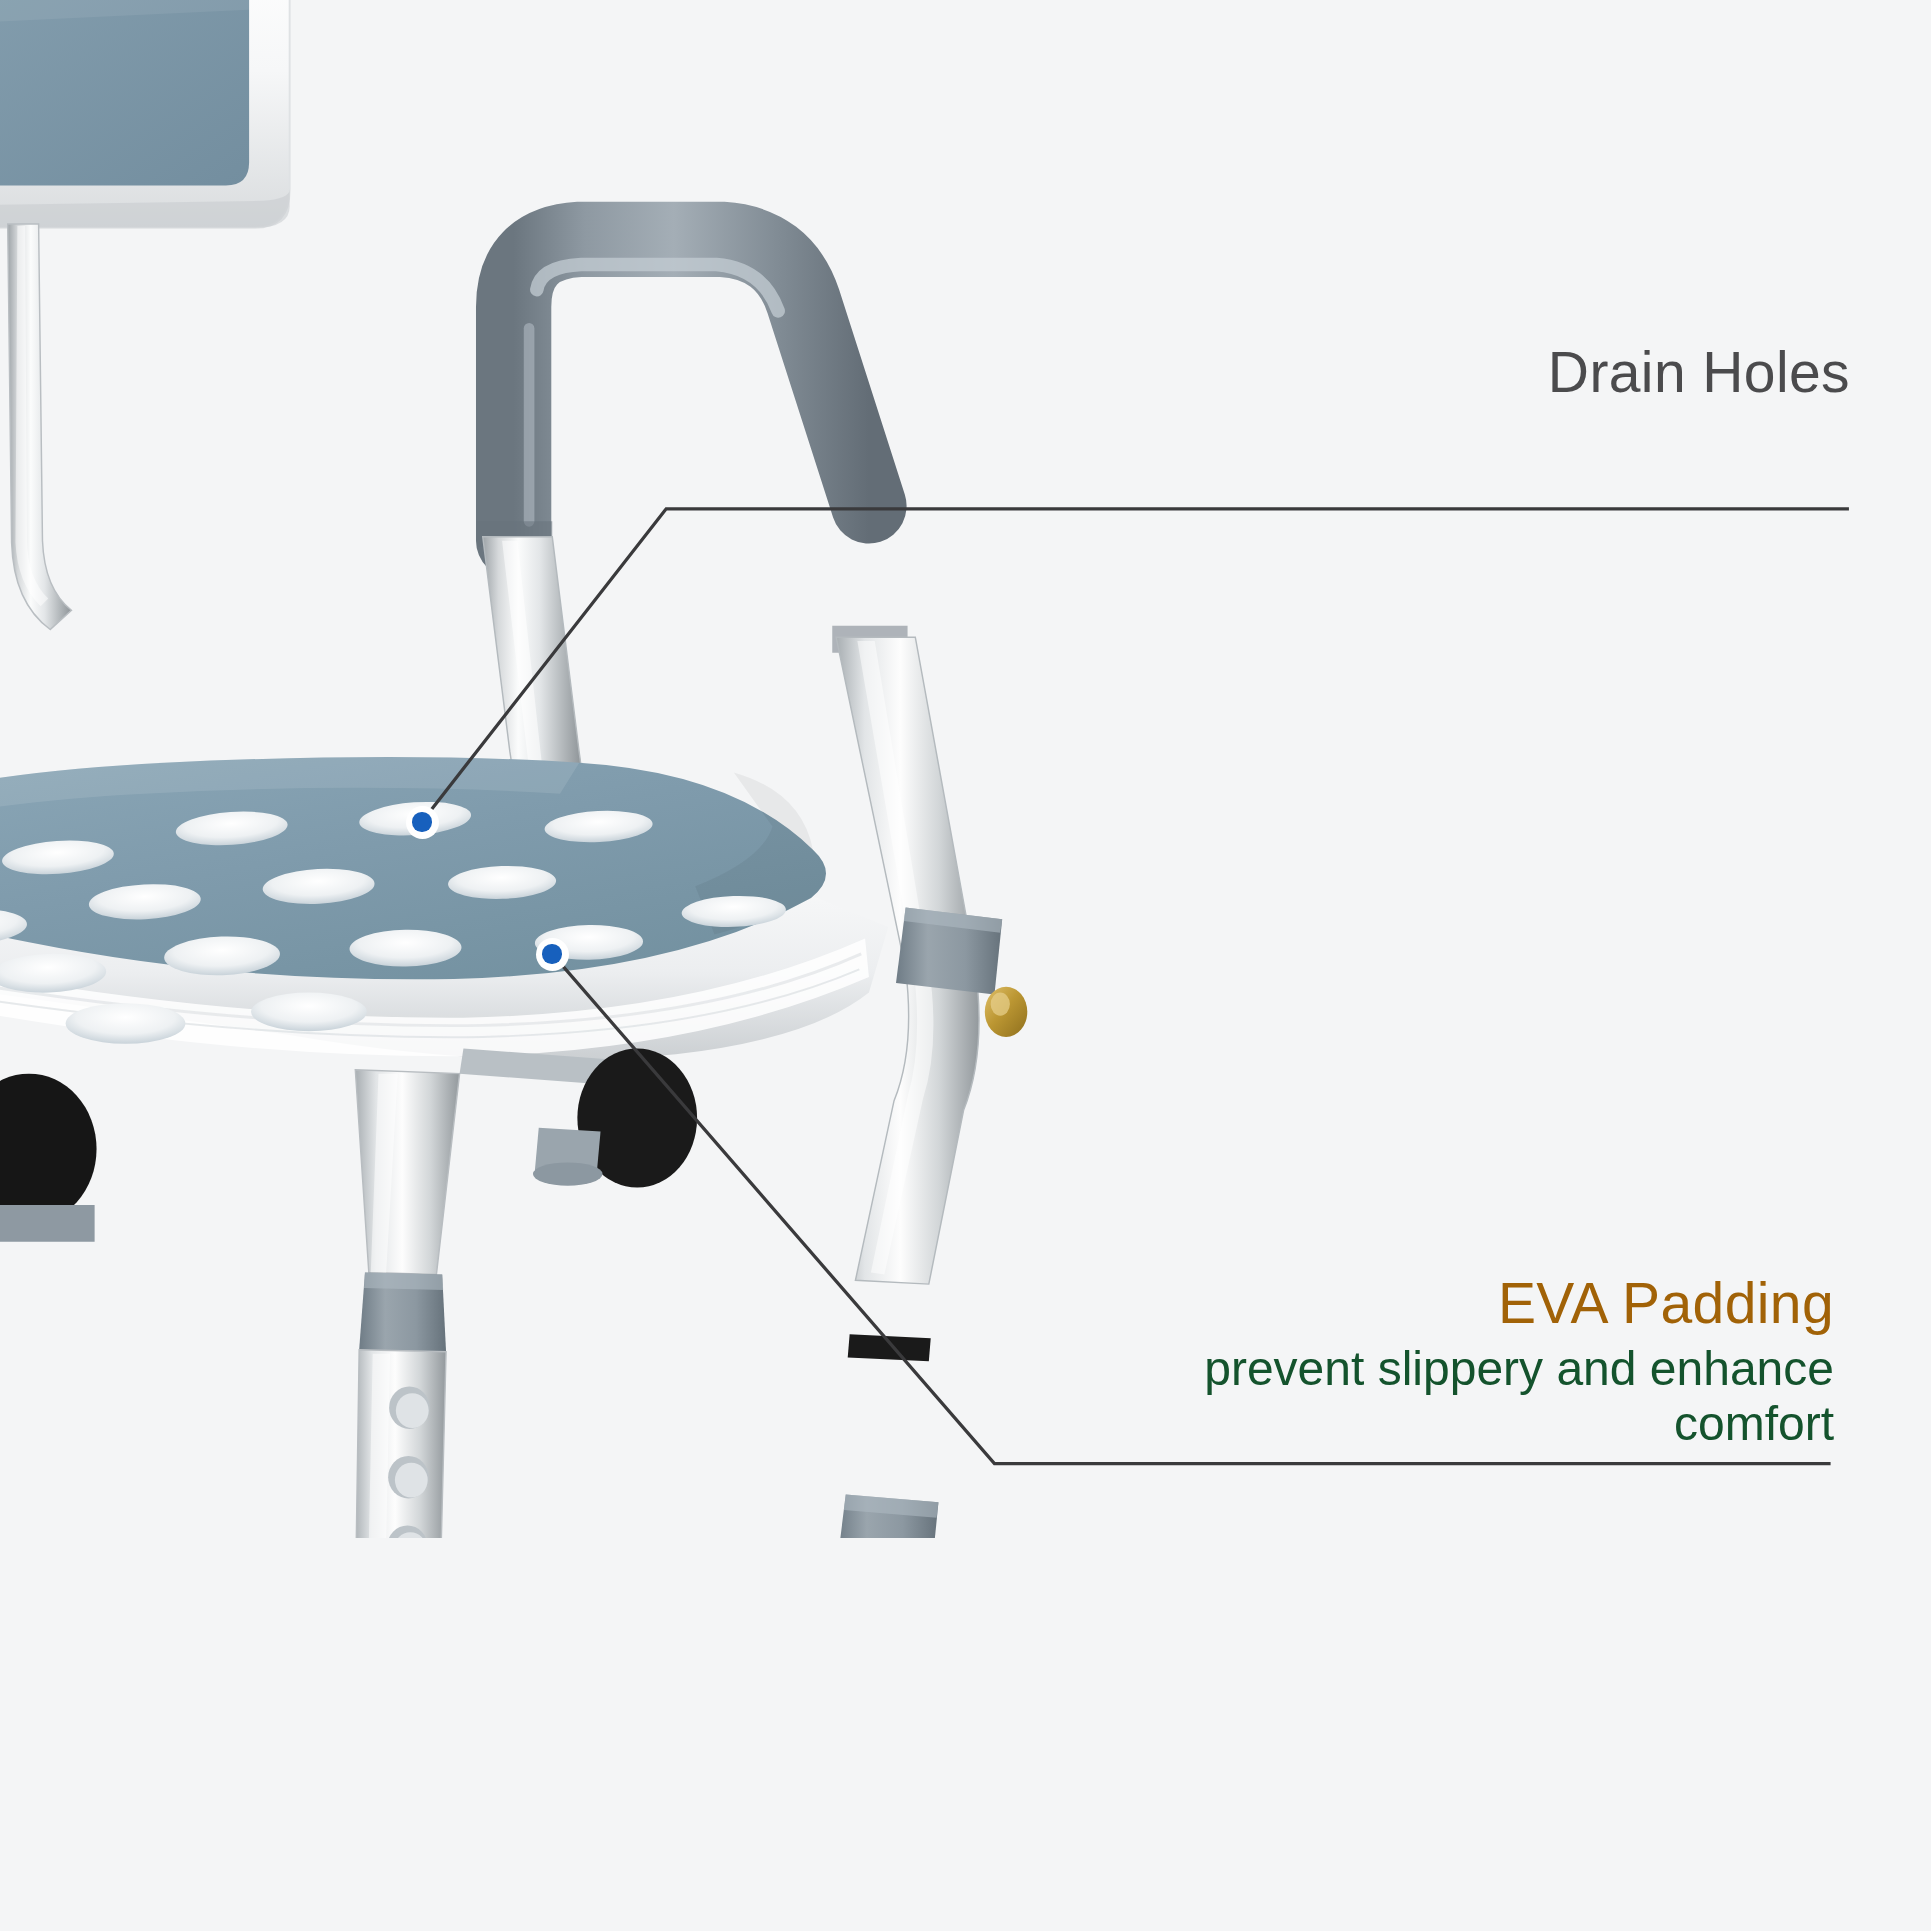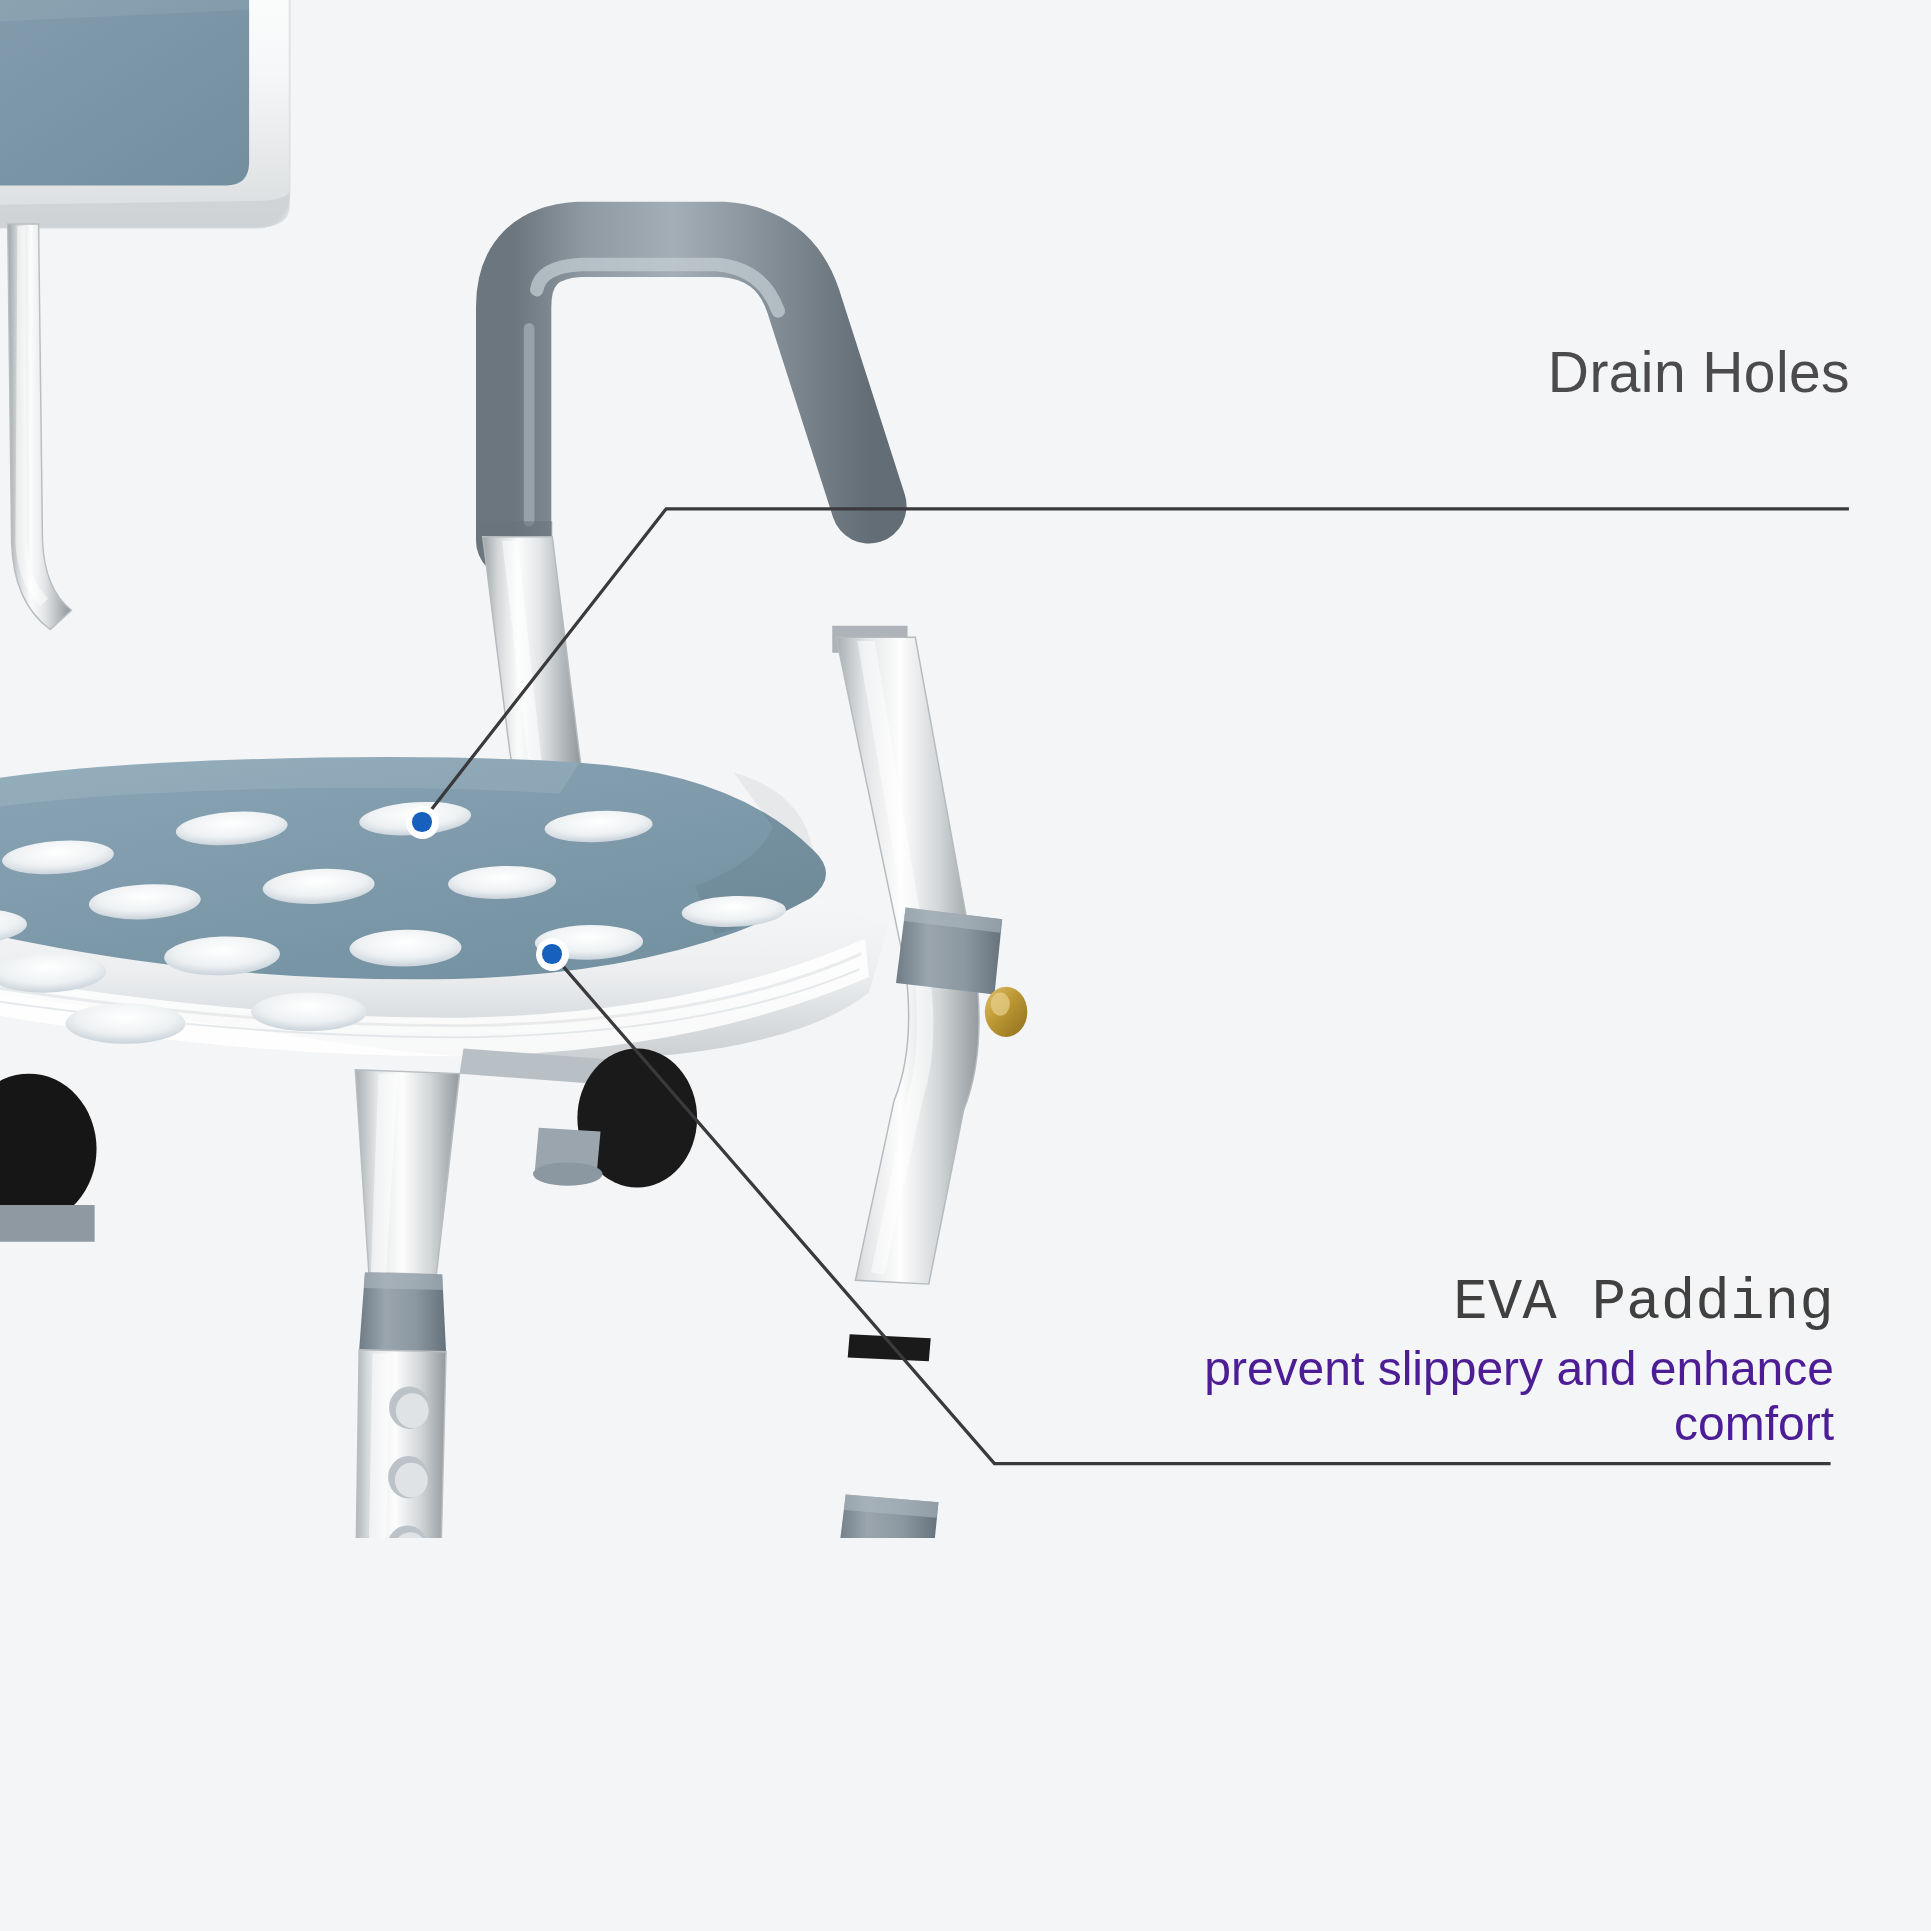--- a/index.html
+++ b/index.html
@@ -308,18 +308,18 @@
     </span>
   <span class="marker-dot" style="left: 552px; top: 954px; background: rgb(255, 255, 255);">
       <i style="background: rgb(23, 96, 189);"></i>
     </span>
 
   <div class="callout" id="callout-drain">
     <div class="title" style="color: rgb(75, 75, 77);">Drain Holes</div>
   </div>
 
   <div class="callout" id="callout-eva">
-    <div class="title" style="color: #404040; font-family: Liberation Mono, monospace;">EVA Padding</div>
-    <div class="sub" style="color: #4c1d95;">prevent slippery and enhance comfort</div>
+    <div class="title" style="color: #a16207;">EVA Padding</div>
+    <div class="sub" style="color: #14532d;">prevent slippery and enhance comfort</div>
   </div>
 
 </div>
 
 
 </body></html>

